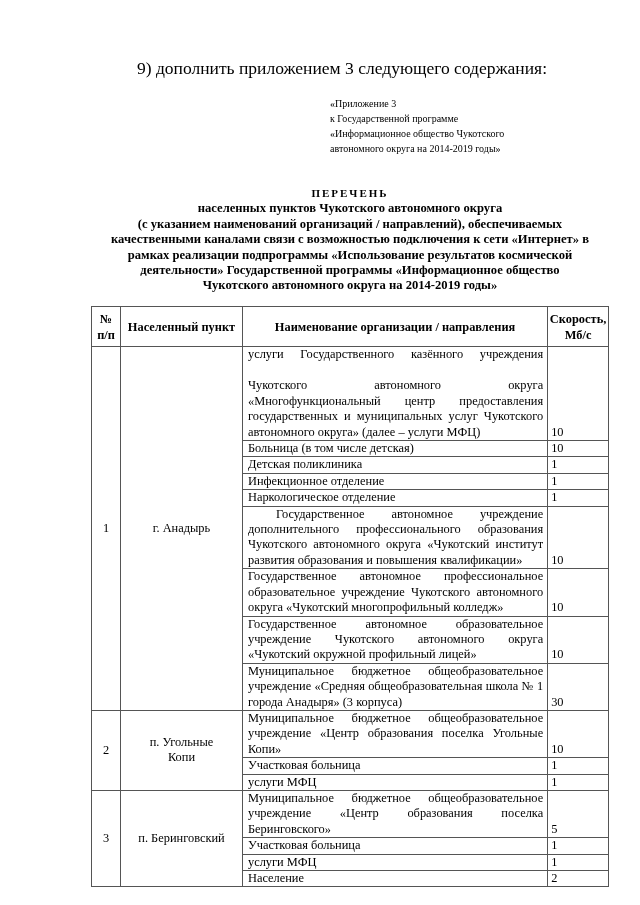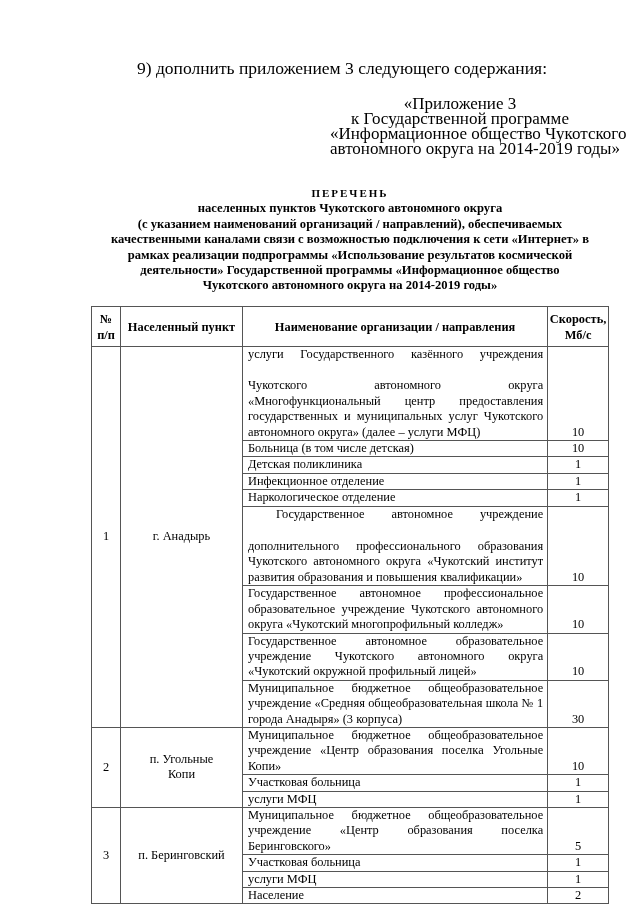--- a/index.html
+++ b/index.html
@@ -1,35 +1,35 @@
 <!DOCTYPE html>
 <html><head>
 <meta charset="utf-8">
 <style>
   html, body { margin:0; padding:0; background:#ffffff; }
   body { width:640px; height:905px; position:relative; overflow:hidden;
     font-family:"Liberation Serif", "DejaVu Serif", serif; color:#000; }
   .intro { position:absolute; left:137px; top:58px; font-size:17.5px; white-space:nowrap; }
-  .appendix { position:absolute; left:330px; top:96px; width:260px; text-align:center;
-    font-size:17px; line-height:15px; }
+  .appendix { position:absolute; left:330px; top:96px; width:260px; text-align:left;
+    font-size:10px; line-height:15px; }
   .appendix div { white-space:nowrap; }
   .title-block { position:absolute; left:90px; top:186px; width:520px; text-align:center;
     font-weight:bold; font-size:12.6px; line-height:15.4px; }
   .title-block .main { letter-spacing:2px; font-size:11px; }
   .title-block div { white-space:nowrap; }
   table { position:absolute; left:91px; top:306px; width:518px; border-collapse:collapse;
     font-size:12.4px; line-height:15.4px; }
   td, th { border:1px solid #555; padding:0 3px; vertical-align:middle; }
   th { font-weight:bold; text-align:center; height:39px; line-height:16px; padding:0 1px; }
   td.num { text-align:center; width:24px; }
   td.place { text-align:center; width:91px; padding:0 16px; }
   td.org { text-align:justify; text-align-last:justify; width:314px; padding:0 4px 0 5px; }
   td.org.single { text-align-last:left; }
   td.org .last { display:block; text-align-last:left; }
-  td.speed { text-align:center; vertical-align:bottom; width:54px; }
+  td.speed { vertical-align:bottom; width:54px; }
   .c1 { width:30px; } .c2 { width:98px; } .c3 { width:328px; } .c4 { width:60px; }
 </style>
 </head>
 <body>
 
 <div class="intro">9) дополнить приложением 3 следующего содержания:</div>
 
 <div class="appendix">
   <div>«Приложение 3</div>
   <div>к Государственной программе</div>
@@ -95,21 +95,21 @@
       </tr>
       <tr>
         <td class="org single">
           <span class="last" style="display: block;">Наркологическое отделение</span>
         </td>
         <td class="speed">1</td>
       </tr>
       <tr>
         <td class="org">
           <span style="display: block; margin-left: 28px;">Государственное автономное учреждение</span>
-          <span style="display: block; margin-top: 17px;">дополнительного профессионального образования</span>
+          <span style="display: block;">дополнительного профессионального образования</span>
           <span style="display: block;">Чукотского автономного округа «Чукотский институт</span>
           <span class="last" style="display: block;">развития образования и повышения квалификации»</span>
         </td>
         <td class="speed">10</td>
       </tr>
       <tr>
         <td class="org">
           <span style="display: block;">Государственное автономное профессиональное</span>
           <span style="display: block;">образовательное учреждение Чукотского автономного</span>
           <span class="last" style="display: block;">округа «Чукотский многопрофильный колледж»</span>

